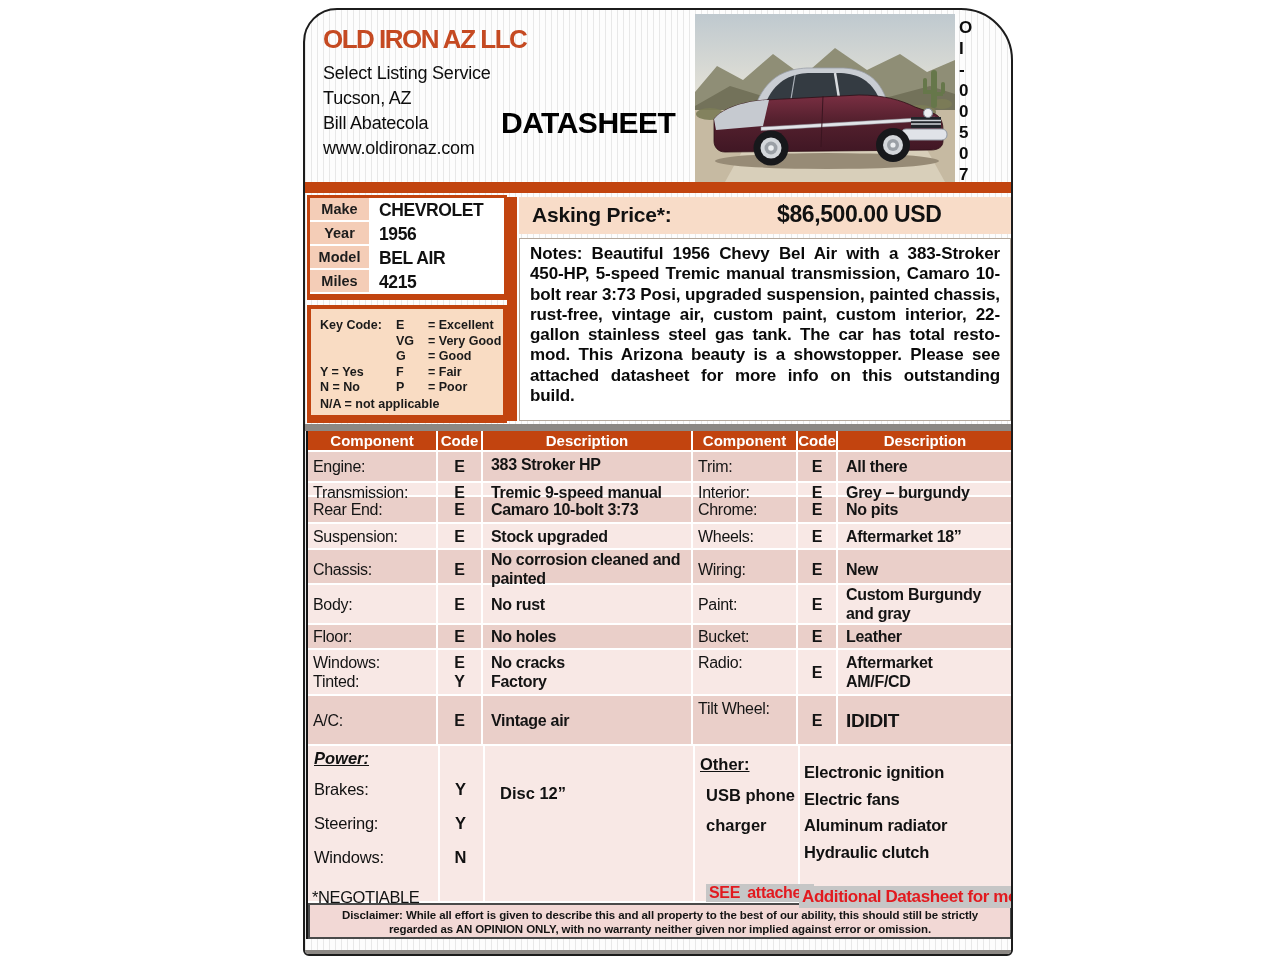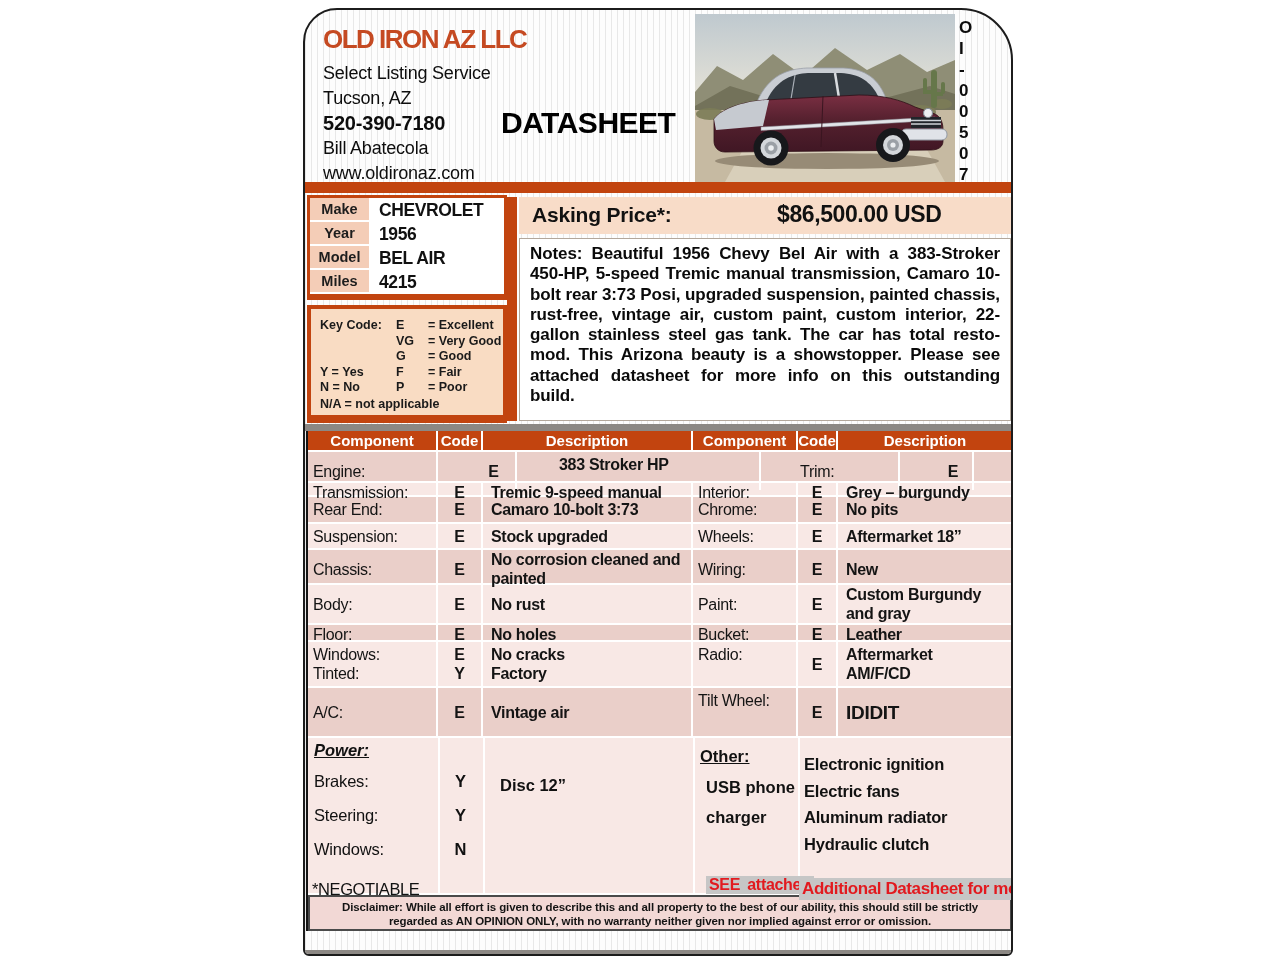--- a/index.html
+++ b/index.html
@@ -107,21 +107,20 @@
 </style>
 </head>
 <body>
 
 <div class="page">
 
   <div class="hdr">
     <div class="hdr-company">OLD IRON AZ LLC</div>
     <div class="hdr-line">Select Listing Service</div>
     <div class="hdr-line">Tucson, AZ</div>
-    <div class="hdr-line bold">520-390-7180</div>
     <div class="hdr-line">Bill Abatecola</div>
     <div class="hdr-line">www.oldironaz.com</div>
   </div>
 
   <div class="doc-title">DATASHEET</div>
 
   <svg class="photo" viewBox="0 0 260 168" xmlns="http://www.w3.org/2000/svg" role="img">
     <defs>
       <linearGradient id="skyg" x1="0" y1="0" x2="0" y2="1">
         <stop offset="0" stop-color="#bfc9cf"></stop>
@@ -248,21 +247,21 @@
   <div class="ctable">
     <div class="ct-header">
         <div class="ct-hcell">Component</div>
         <div class="ct-hcell">Code</div>
         <div class="ct-hcell">Description</div>
         <div class="ct-hcell">Component</div>
         <div class="ct-hcell">Code</div>
         <div class="ct-hcell last">Description</div>
       </div>
     <div>
-        <div class="ct-row dark" style="height: 31px; gap: 34px;">
+        <div class="ct-row dark" style="height: 31px;">
           <div class="ct-cell comp">Engine:</div>
           <div class="ct-cell code">E</div>
           <div class="ct-cell desc top">383 Stroker HP</div>
           <div class="ct-cell comp">Trim:</div>
           <div class="ct-cell code">E</div>
           <div class="ct-cell desc last">All there</div>
         </div>
         <div class="ct-row light" style="height: 14px;">
           <div class="ct-cell comp">Transmission:</div>
           <div class="ct-cell code">E</div>
@@ -296,21 +295,21 @@
           <div class="ct-cell desc last">New</div>
         </div>
         <div class="ct-row light" style="height: 40px;">
           <div class="ct-cell comp">Body:</div>
           <div class="ct-cell code">E</div>
           <div class="ct-cell desc">No rust</div>
           <div class="ct-cell comp">Paint:</div>
           <div class="ct-cell code">E</div>
           <div class="ct-cell desc last">Custom Burgundy and gray</div>
         </div>
-        <div class="ct-row dark" style="height: 17px;">
+        <div class="ct-row dark" style="height: 25px;">
           <div class="ct-cell comp">Floor:</div>
           <div class="ct-cell code">E</div>
           <div class="ct-cell desc">No holes</div>
           <div class="ct-cell comp">Bucket:</div>
           <div class="ct-cell code">E</div>
           <div class="ct-cell desc last">Leather</div>
         </div>
         <div class="ct-row light" style="height: 46px;">
           <div class="ct-cell comp">Windows:
 Tinted:</div>

